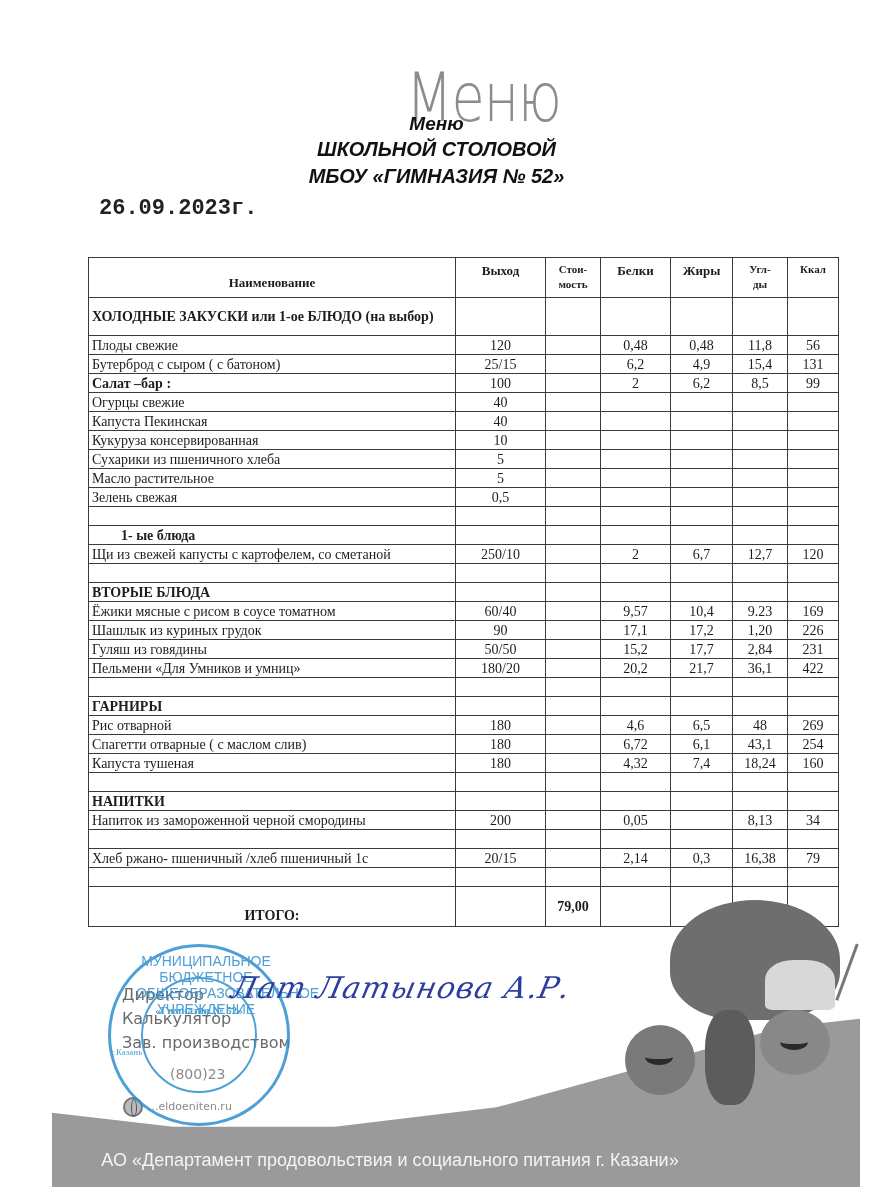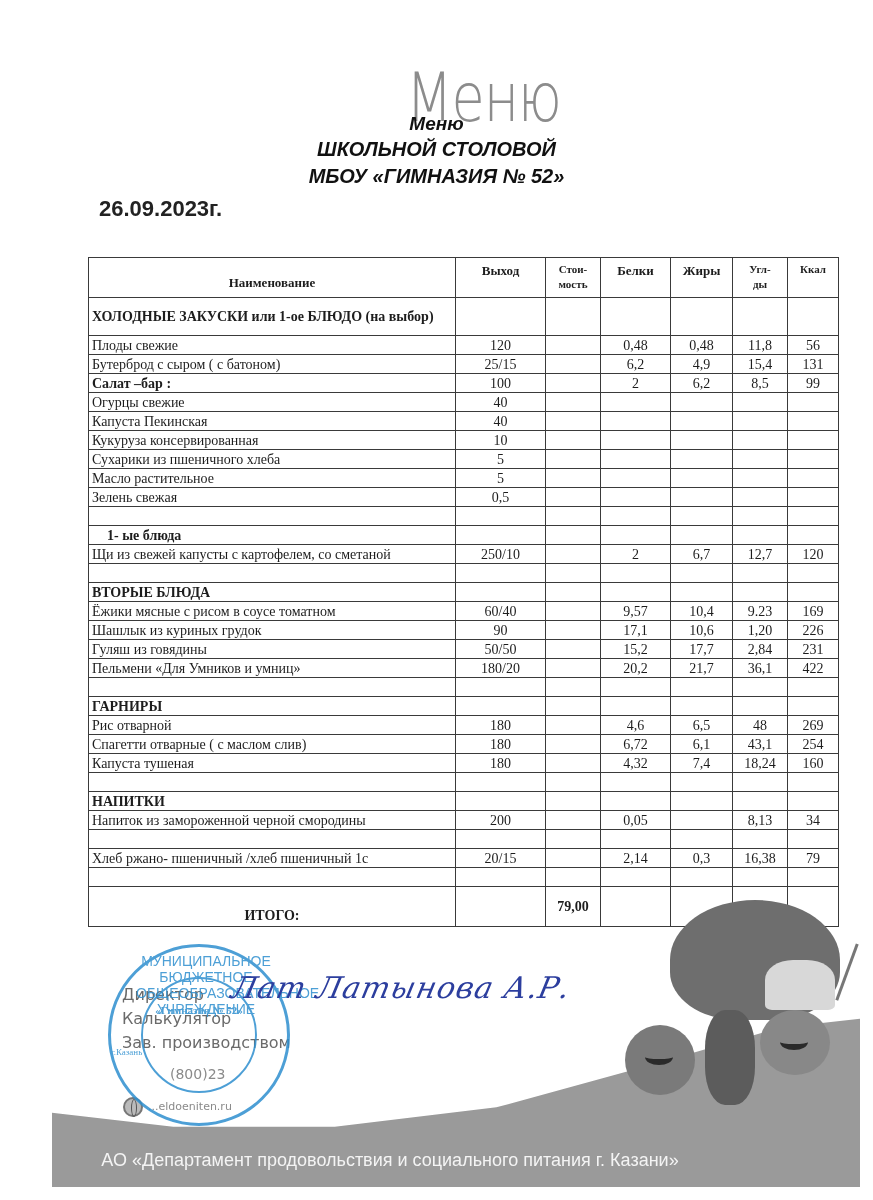--- a/index.html
+++ b/index.html
@@ -14,39 +14,39 @@
   .title-block {
     position: absolute; left: 0; width: 873px; top: 112px; text-align: center;
     font-family: "Liberation Sans", sans-serif; font-weight: bold; font-style: italic; color: #111;
   }
   .title-block .t1 { font-size: 19px; line-height: 24px; }
   .title-block .t2 { font-size: 20px; line-height: 27px; text-align: center; }
   .title-block .t3 { font-size: 20px; line-height: 27px; }
 
   .date {
     position: absolute; left: 99px; top: 196px;
-    font-family: Liberation Sans, sans-serif; font-weight: bold; font-size: 22px; color: #222;
+    font-family: Liberation Mono, monospace; font-weight: bold; font-size: 22px; color: #222;
   }
 
   table.menu {
     position: absolute; left: 88px; top: 257px; width: 750px;
     border-collapse: collapse; table-layout: fixed;
     font-family: "Liberation Serif", serif; font-size: 14px; color: #1d1d1d;
   }
   table.menu td, table.menu th {
     border: 1px solid #3a3a3a; padding: 0 3px; height: 19px; line-height: 17px;
     vertical-align: middle; white-space: nowrap; overflow: hidden;
   }
   table.menu th { font-weight: bold; font-size: 13px; height: 40px; vertical-align: top; padding-top: 4px; }
   table.menu th.name-h { vertical-align: middle; padding-top: 10px; }
   table.menu th.small { font-size: 11px; line-height: 15px; }
   table.menu td.num { text-align: center; }
   table.menu td.cat { font-weight: bold; font-size: 14px; }
   table.menu td.cat.wrap { white-space: normal; height: 38px; line-height: 19px; }
-  table.menu td.sub { font-weight: bold; padding-left: 18px; }
+  table.menu td.sub { font-weight: bold; padding-left: 32px; }
   table.menu tr.blank td { height: 19px; }
   table.menu tr.total td { height: 40px; }
   table.menu td.total-label { text-align: center; font-weight: bold; vertical-align: bottom; padding-bottom: 2px; }
   table.menu td.total-cost { font-weight: bold; text-align: center; vertical-align: middle; }
 
   
   .footer-band {
     position: absolute; left: 52px; top: 1010px; width: 808px; height: 177px;
     background: #9a9a9a;
     clip-path: polygon(0 58%, 15% 66%, 35% 66%, 55% 55%, 75% 30%, 90% 10%, 100% 5%, 100% 100%, 0 100%);
@@ -284,21 +284,21 @@
         <td class="num">9,57</td>
         <td class="num">10,4</td>
         <td class="num">9.23</td>
         <td class="num">169</td>
       </tr>
       <tr>
         <td>Шашлык из куриных грудок</td>
         <td class="num">90</td>
         <td class="num"></td>
         <td class="num">17,1</td>
-        <td class="num">10,6</td>
+        <td class="num">17,2</td>
         <td class="num">1,20</td>
         <td class="num">226</td>
       </tr>
       <tr>
         <td>Гуляш из говядины</td>
         <td class="num">50/50</td>
         <td class="num"></td>
         <td class="num">15,2</td>
         <td class="num">17,7</td>
         <td class="num">2,84</td>

